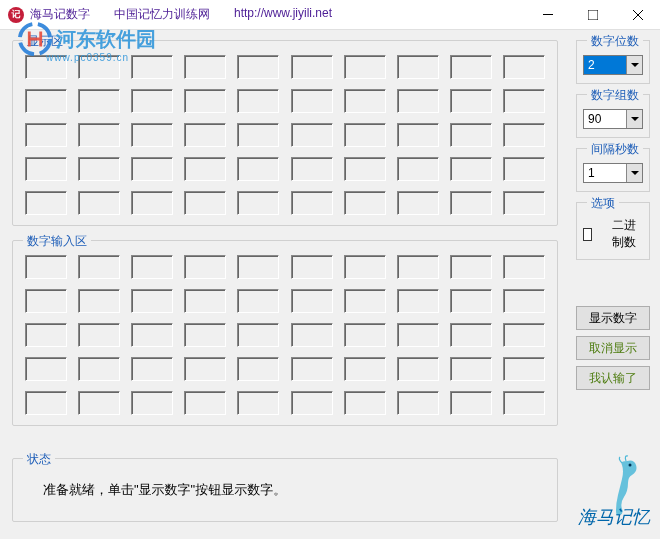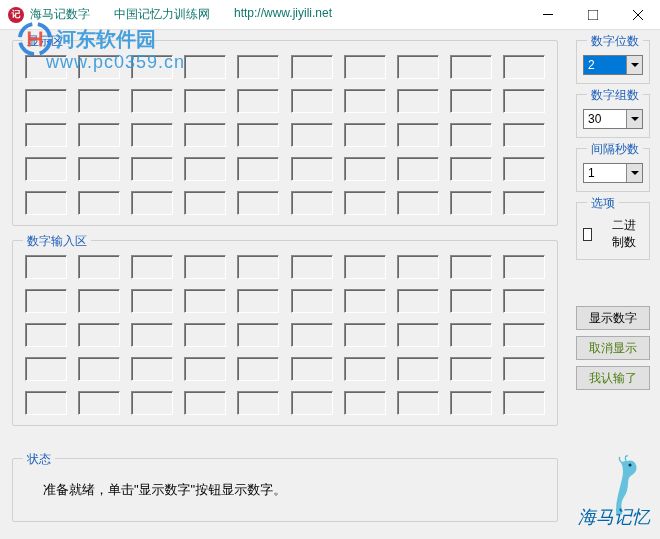--- a/index.html
+++ b/index.html
@@ -1,29 +1,29 @@
 <!DOCTYPE html>
 <html><head>
 <meta charset="utf-8">
 <style>
 * { box-sizing: border-box; margin: 0; padding: 0; }
 body { font-family: "Microsoft YaHei", SimSun, sans-serif; font-size: 12px; background: #fff; width: 660px; height: 539px; overflow: hidden; position: relative; }
 
 .titlebar { height: 30px; background: #fff; border-bottom: 1px solid #e0e0e0; display: flex; align-items: center; padding-left: 8px; }
 .titlebar-icon { width: 16px; height: 16px; background: #c41e3a; border-radius: 50%; margin-right: 6px; display: flex; align-items: center; justify-content: center; color: #fff; font-size: 9px; font-weight: bold; }
 .titlebar-text { display: flex; gap: 24px; flex: 1; }
-.titlebar-text span { color: #0f766e; }
+.titlebar-text span { color: #4c1d95; }
 .winbtns { display: flex; height: 100%; }
 .winbtn { width: 45px; height: 100%; display: flex; align-items: center; justify-content: center; cursor: pointer; }
 
 .watermark { position: absolute; top: 20px; left: 0px; pointer-events: none; z-index: 10; opacity: 0.9; padding-left: 16px; }
 .wm-line1 { display: flex; align-items: center; }
 .wm-logo { width: 38px; height: 38px; }
 .wm-text1 { font-size: 20px; font-weight: bold; color: #3498db; margin-left: 2px; }
-.wm-text2 { font-size: 18px; color: #3498db; margin-left: 30px; margin-top: -6px; letter-spacing: 1px; }
+.wm-text2 { font-size: 10px; color: #3498db; margin-left: 30px; margin-top: -6px; letter-spacing: 1px; }
 
 .client { position: absolute; top: 30px; left: 0; right: 0; bottom: 0; background: #f0f0f0; padding: 8px; }
 
 .fieldset { border: 1px solid #d0d0d0; border-radius: 2px; position: absolute; background: #f0f0f0; }
 .fieldset-legend { position: absolute; top: -8px; left: 10px; background: #f0f0f0; padding: 0 4px; color: #1e5eb8; font-size: 12px; }
 
 .display-area { top: 10px; left: 12px; width: 546px; height: 186px; }
 .input-area { top: 210px; left: 12px; width: 546px; height: 186px; }
 .status-area { top: 428px; left: 12px; width: 546px; height: 64px; }
 
@@ -236,21 +236,21 @@
     <div class="small-fieldset">
       <div class="fieldset-legend">数字位数</div>
       <div class="dropdown selected">
         <div class="dropdown-val">2</div>
         <div class="dropdown-btn"></div>
       </div>
     </div>
     <div class="small-fieldset">
       <div class="fieldset-legend">数字组数</div>
       <div class="dropdown">
-        <div class="dropdown-val">30</div>
+        <div class="dropdown-val">90</div>
         <div class="dropdown-btn"></div>
       </div>
     </div>
     <div class="small-fieldset">
       <div class="fieldset-legend">间隔秒数</div>
       <div class="dropdown">
         <div class="dropdown-val">1</div>
         <div class="dropdown-btn"></div>
       </div>
     </div>

